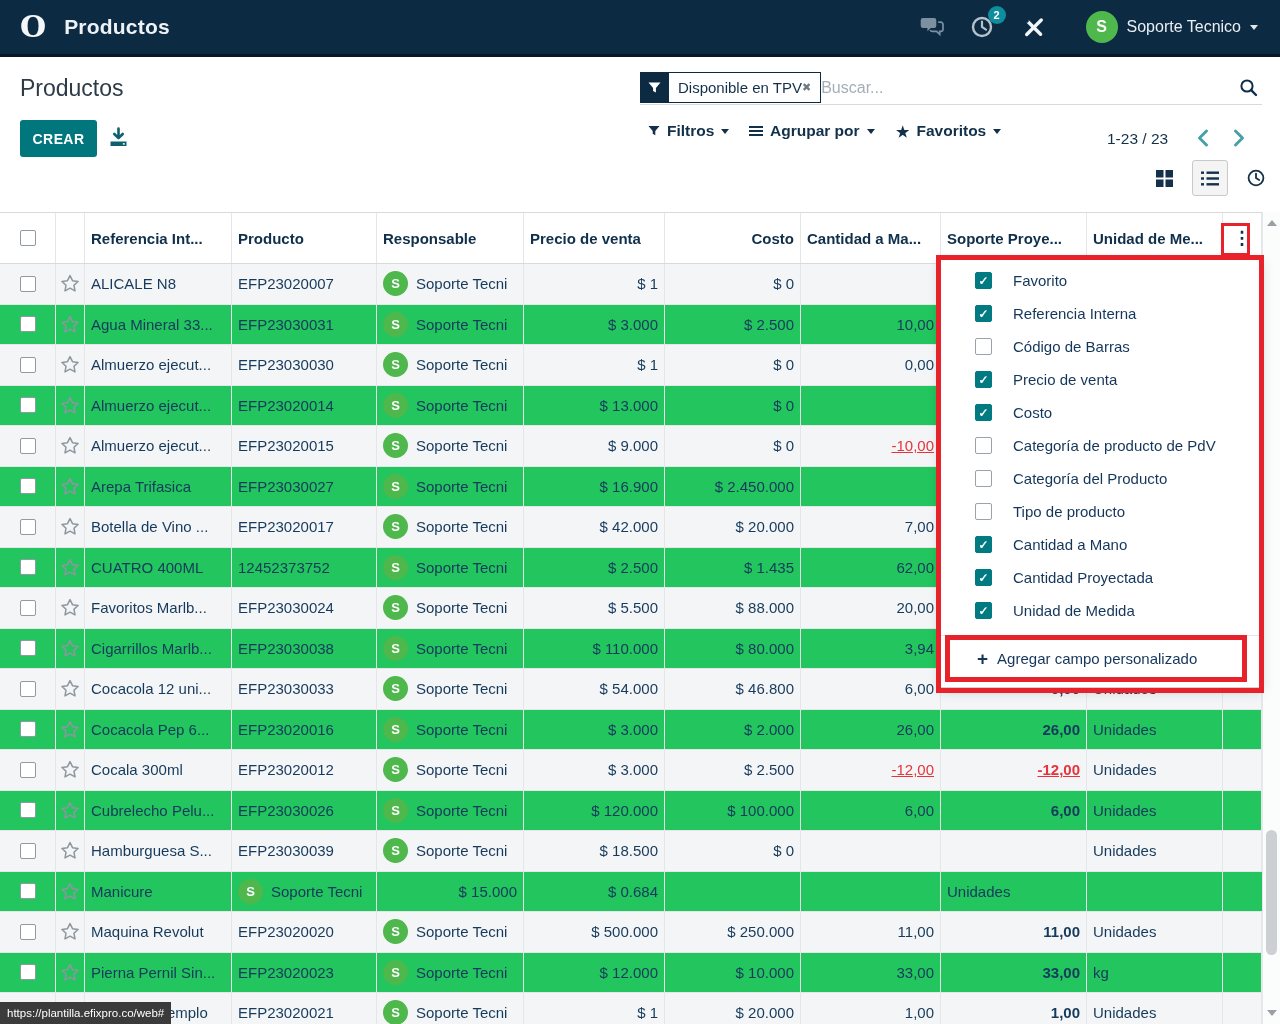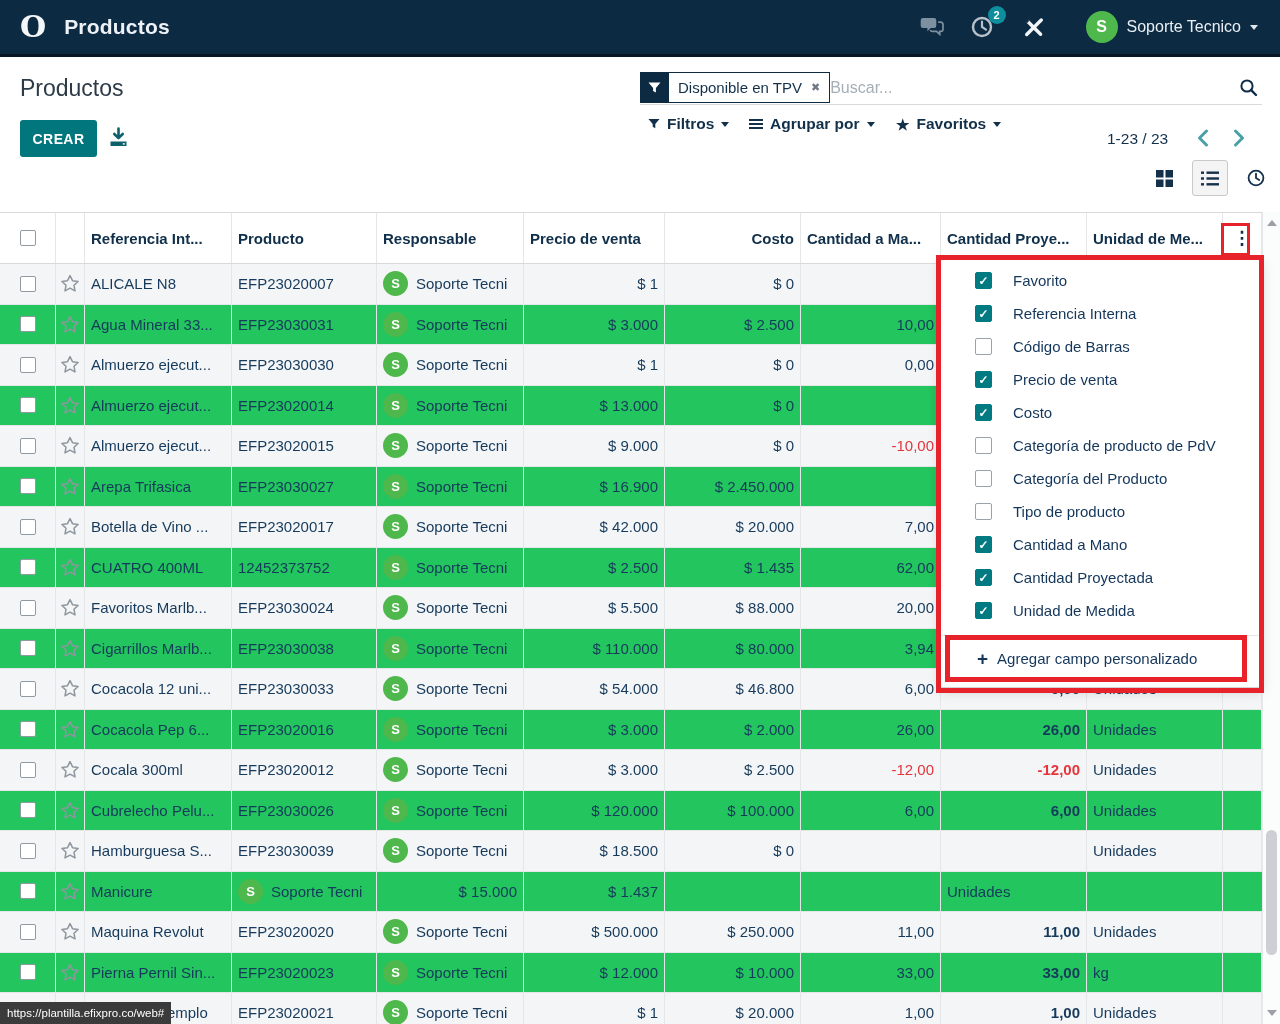--- a/index.html
+++ b/index.html
@@ -26,34 +26,34 @@
   .caret { width: 0; height: 0; border-left: 4.5px solid transparent; border-right: 4.5px solid transparent;
            border-top: 5px solid #12304a; display: inline-block; }
   .caret.white { border-top-color: #dfe6ec; }
 
   
   .breadcrumb-title { position: absolute; left: 20px; top: 75px; font-size: 23px; color: #2d3a48; }
   .search-zone { position: absolute; left: 640px; top: 71px; width: 622px; height: 34px;
                  border-bottom: 1px solid #d9d9d9; display: flex; align-items: center; }
   .facet { display: flex; align-items: stretch; height: 31px; }
   .facet-funnel { width: 28px; background: #0c2a42; display: flex; align-items: center; justify-content: center; }
-  .facet-body { border: 1px solid #0c2a42; display: flex; align-items: center; gap: 9px; padding: 0 9px; background: #fff; }
+  .facet-body { border: 1px solid #0c2a42; display: flex; align-items: center; padding: 0 9px; background: #fff; }
   .facet-label { font-size: 15px; color: #12304a; white-space: nowrap; }
   .facet-close { font-size: 11px; color: #6f7a84; cursor: pointer; line-height: 1; }
   .search-input { flex: 1; border: none; outline: none; font-size: 16px; color: #12304a;
                   font-family: "Liberation Sans", sans-serif; background: transparent; }
   .search-input::placeholder { color: #a5aeb6; }
   .search-glass { margin-right: 4px; cursor: pointer; display: inline-flex; }
 
   .btn-create { position: absolute; left: 20px; top: 120px; width: 77px; height: 37px; background: #01767d;
                 color: #fff; font-size: 14px; font-weight: bold; letter-spacing: .4px; border: none;
                 border-radius: 3px; cursor: pointer; font-family: "Liberation Sans", sans-serif; }
   .btn-download { position: absolute; left: 108px; top: 127px; cursor: pointer; display: inline-flex; background:none; border:none; }
 
-  .menu-btn { position: absolute; top: 112px; height: 24px; display: flex; align-items: center; gap: 7px;
+  .menu-btn { position: absolute; top: 119px; height: 24px; display: flex; align-items: center; gap: 7px;
               cursor: pointer; color: #12304a; font-size: 15.5px; font-weight: 600; background: none; border: none;
               font-family: "Liberation Sans", sans-serif; }
   .menu-filters { left: 648px; }
   .menu-groupby { left: 749px; }
   .menu-favorites { left: 896px; }
   .star-glyph { font-size: 15px; color: #12304a; line-height: 1; }
 
   .pager { position: absolute; left: 1107px; top: 130px; font-size: 15.5px; color: #13304a; }
   .pager-prev { position: absolute; left: 1196px; top: 128px; cursor: pointer; }
   .pager-next { position: absolute; left: 1232px; top: 128px; cursor: pointer; }
@@ -67,21 +67,21 @@
   .table { position: absolute; left: 0; top: 212px; width: 1262px; z-index: 1; }
   .grid { display: grid; grid-template-columns: 56px 29px 147px 145px 147px 141px 136px 140px 146px 136px 39px; }
   .thead { height: 52px; border-top: 1px solid #d7d9db; border-bottom: 1px solid #d7d9db; background: #fff; }
   .thead .cell { font-weight: bold; font-size: 15px; color: #0f2f4a; }
   .cell { display: flex; align-items: center; border-right: 1px solid #e4e6e8; overflow: hidden;
           white-space: nowrap; height: 100%; padding: 0 6px; }
   .row { height: 40.5px; border-bottom: 1px solid #e4e6e8; background: #22c55e; font-size: 15px; color: #163a5c; cursor: pointer; }
   .row.stripe { background: #f4f5f6; }
   .num { justify-content: flex-end; padding-right: 6px; }
   .bold { font-weight: bold; }
-  .neg { color: #e4353c; }
+  .neg { color: #e4353c; text-decoration: underline; }
   .c-check { justify-content: flex-start; padding-left: 20px; }
   .cb { width: 16px; height: 16px; border: 1px solid #8f9aa3; border-radius: 2px; background: #fff; display: inline-block; }
   .c-star { justify-content: center; padding: 0; }
   .avatar.sm { width: 25px; height: 25px; font-size: 13px; margin-right: 8px; flex-shrink: 0; }
   .kebab { width: 100%; text-align: center; font-size: 18px; font-weight: bold; color: #0f2f4a;
            cursor: pointer; line-height: 1; }
 
   
   .dropdown { position: absolute; left: 940px; top: 259px; width: 322px; height: 429px; background: #fff;
               border: 1px solid #d0d3d6; box-shadow: 0 3px 12px rgba(0,0,0,.16); z-index: 10; padding-top: 4px; }
@@ -256,21 +256,21 @@
       <div class="cell c-check">
           <span class="cb"></span>
         </div>
       <div class="cell"></div>
       <div class="cell">Referencia Int...</div>
       <div class="cell">Producto</div>
       <div class="cell">Responsable</div>
       <div class="cell">Precio de venta</div>
       <div class="cell num">Costo</div>
       <div class="cell">Cantidad a Ma...</div>
-      <div class="cell">Cantidad Proye...</div>
+      <div class="cell">Soporte Proye...</div>
       <div class="cell">Unidad de Me...</div>
       <div class="cell" style="padding:0;">
           <span class="kebab">⋮</span>
         </div>
     </div>
     <div class="tbody">
         <div class="grid row stripe">
     <div class="cell c-check">
             <span class="cb"></span>
           </div>
@@ -608,21 +608,21 @@
       <svg width="20" height="19" viewBox="0 0 20 19">
         <path d="M10 1.6 l2.5 5.1 5.6 .7 -4.1 3.9 1 5.6 -5 -2.7 -5 2.7 1 -5.6 -4.1 -3.9 5.6 -.7 z" fill="none" stroke="#8e979f" stroke-width="1.5" stroke-linejoin="round"></path>
       </svg>
     </div>
     <div class="cell">Manicure</div>
     <div class="cell">
       <span class="avatar sm">S</span>
       <span>Soporte Tecni</span>
     </div>
     <div class="cell num">$ 15.000</div>
-    <div class="cell num">$ 1.437</div>
+    <div class="cell num">$ 0.684</div>
     <div class="cell num"></div>
     <div class="cell num bold"></div>
     <div class="cell">Unidades</div>
     <div class="cell"></div>
   </div>
         <div class="grid row stripe">
     <div class="cell c-check">
             <span class="cb"></span>
           </div>
     <div class="cell c-star">

